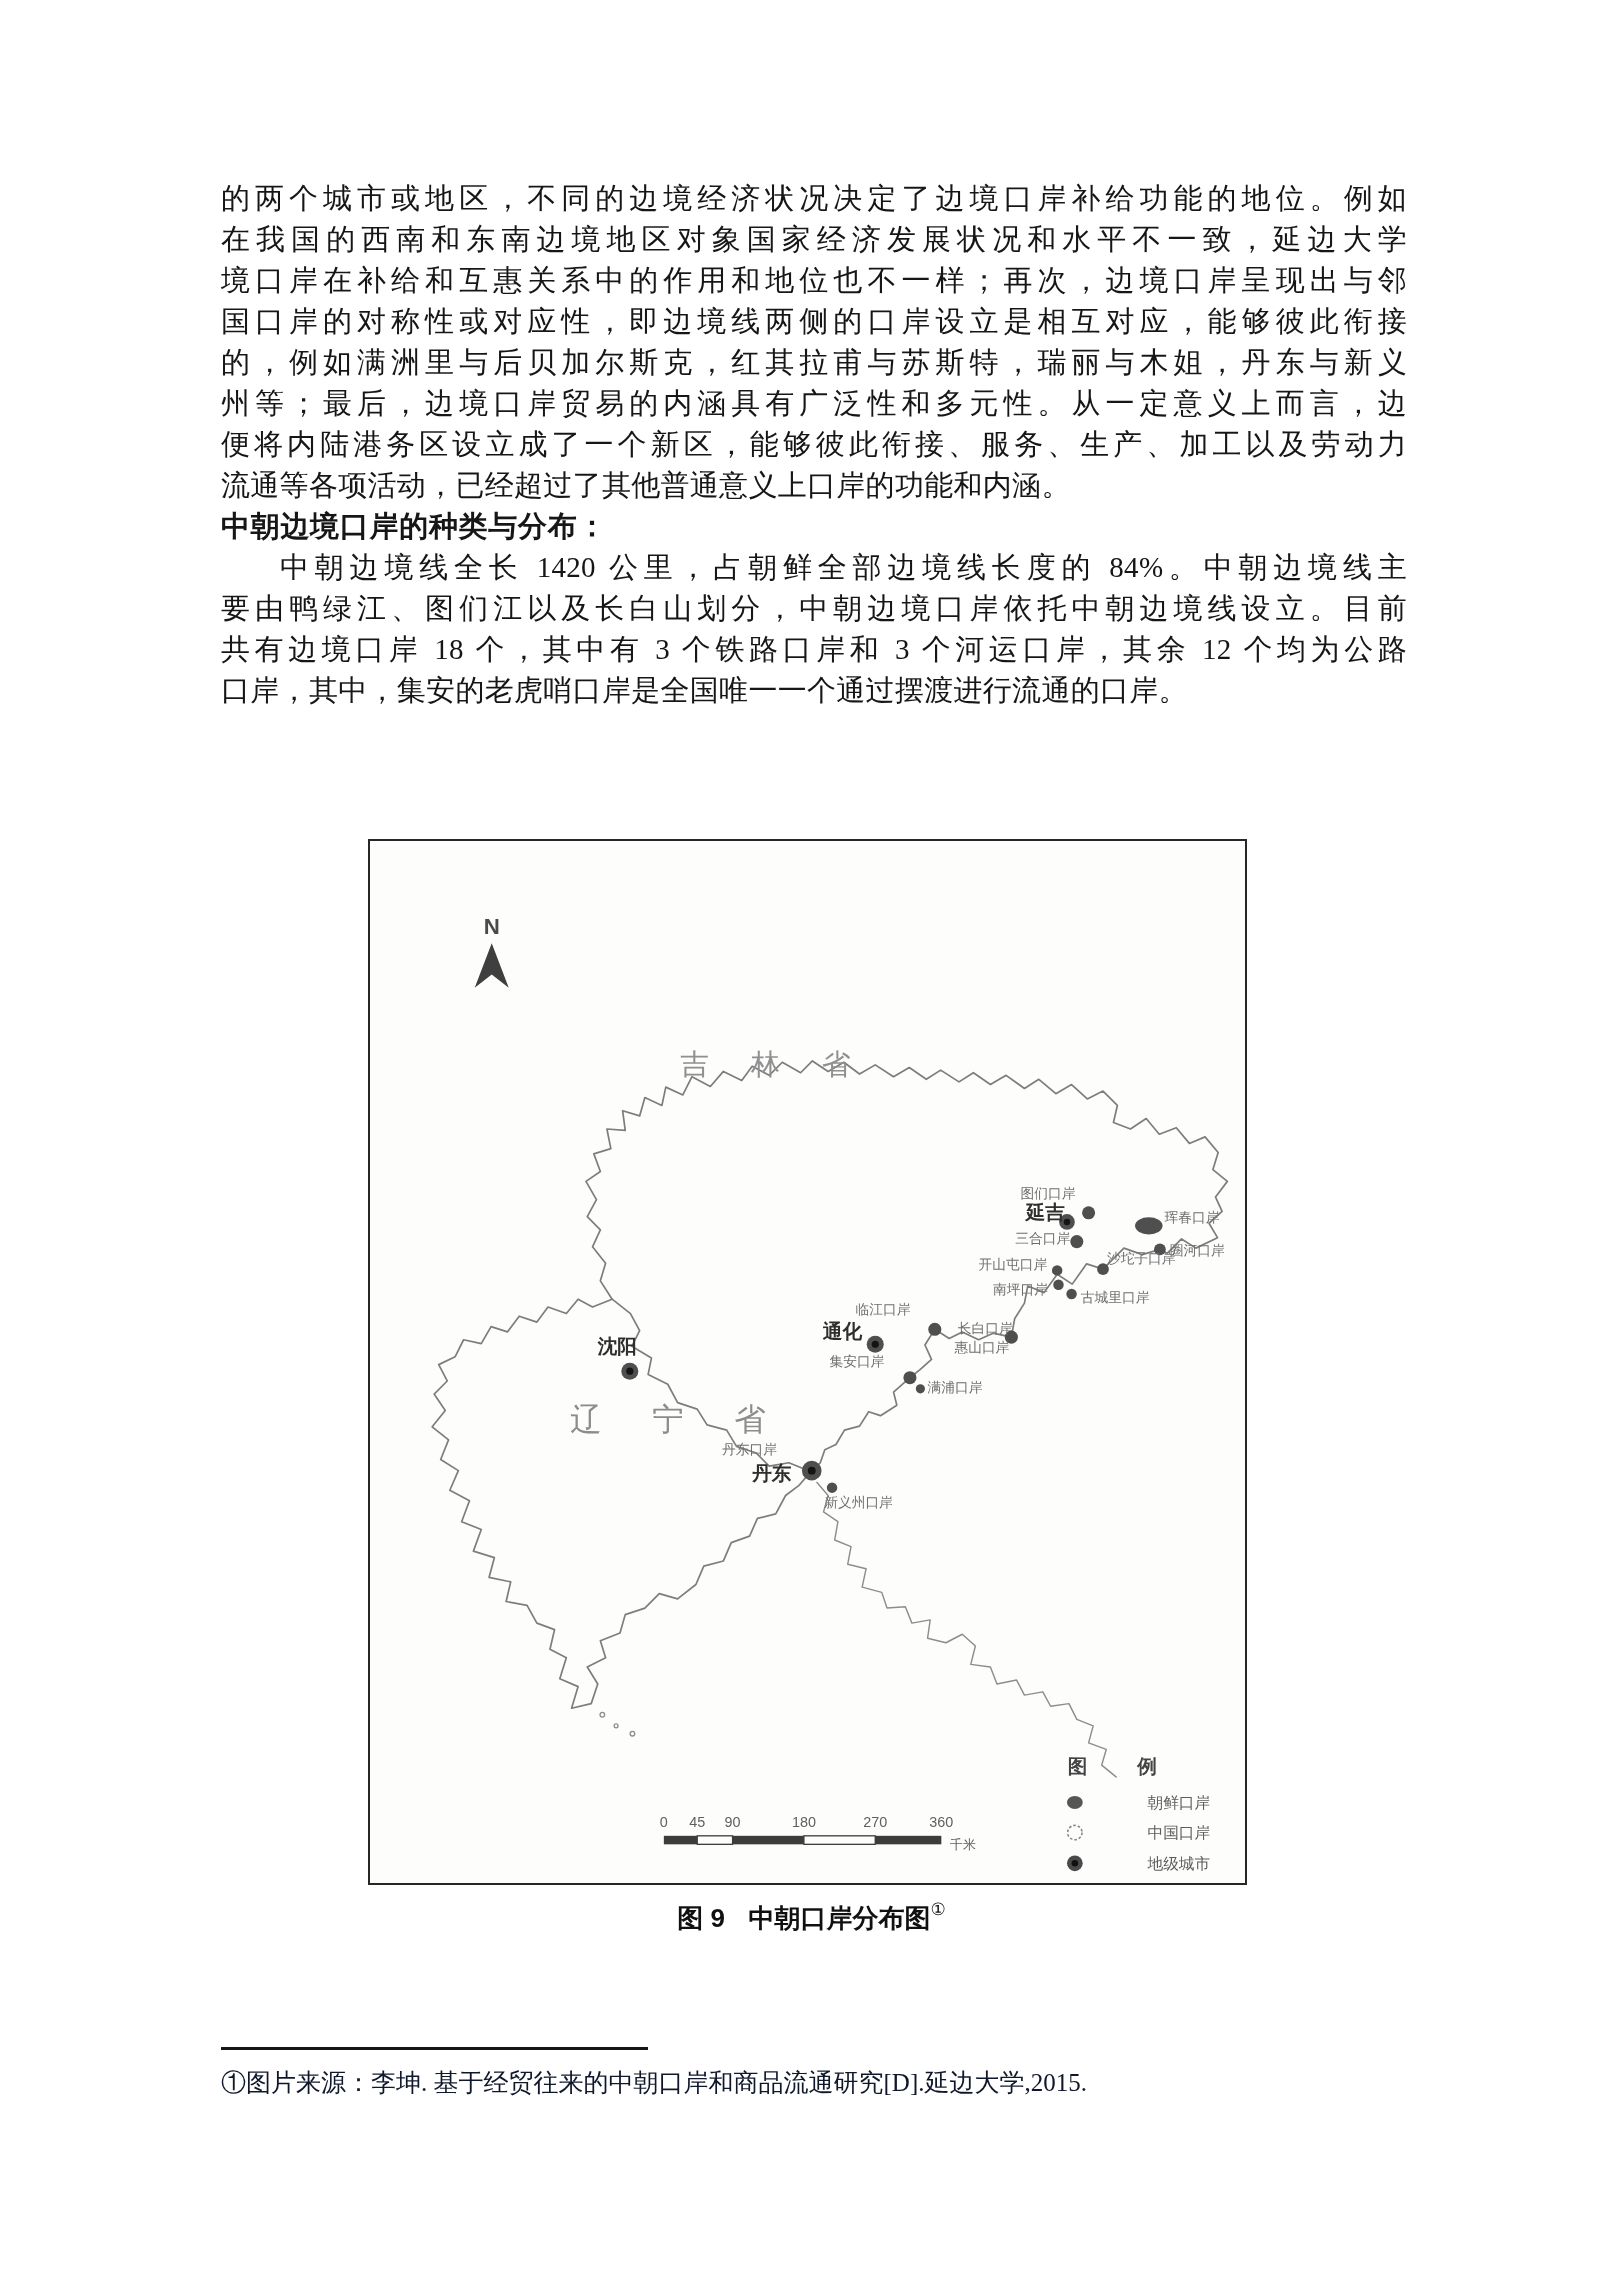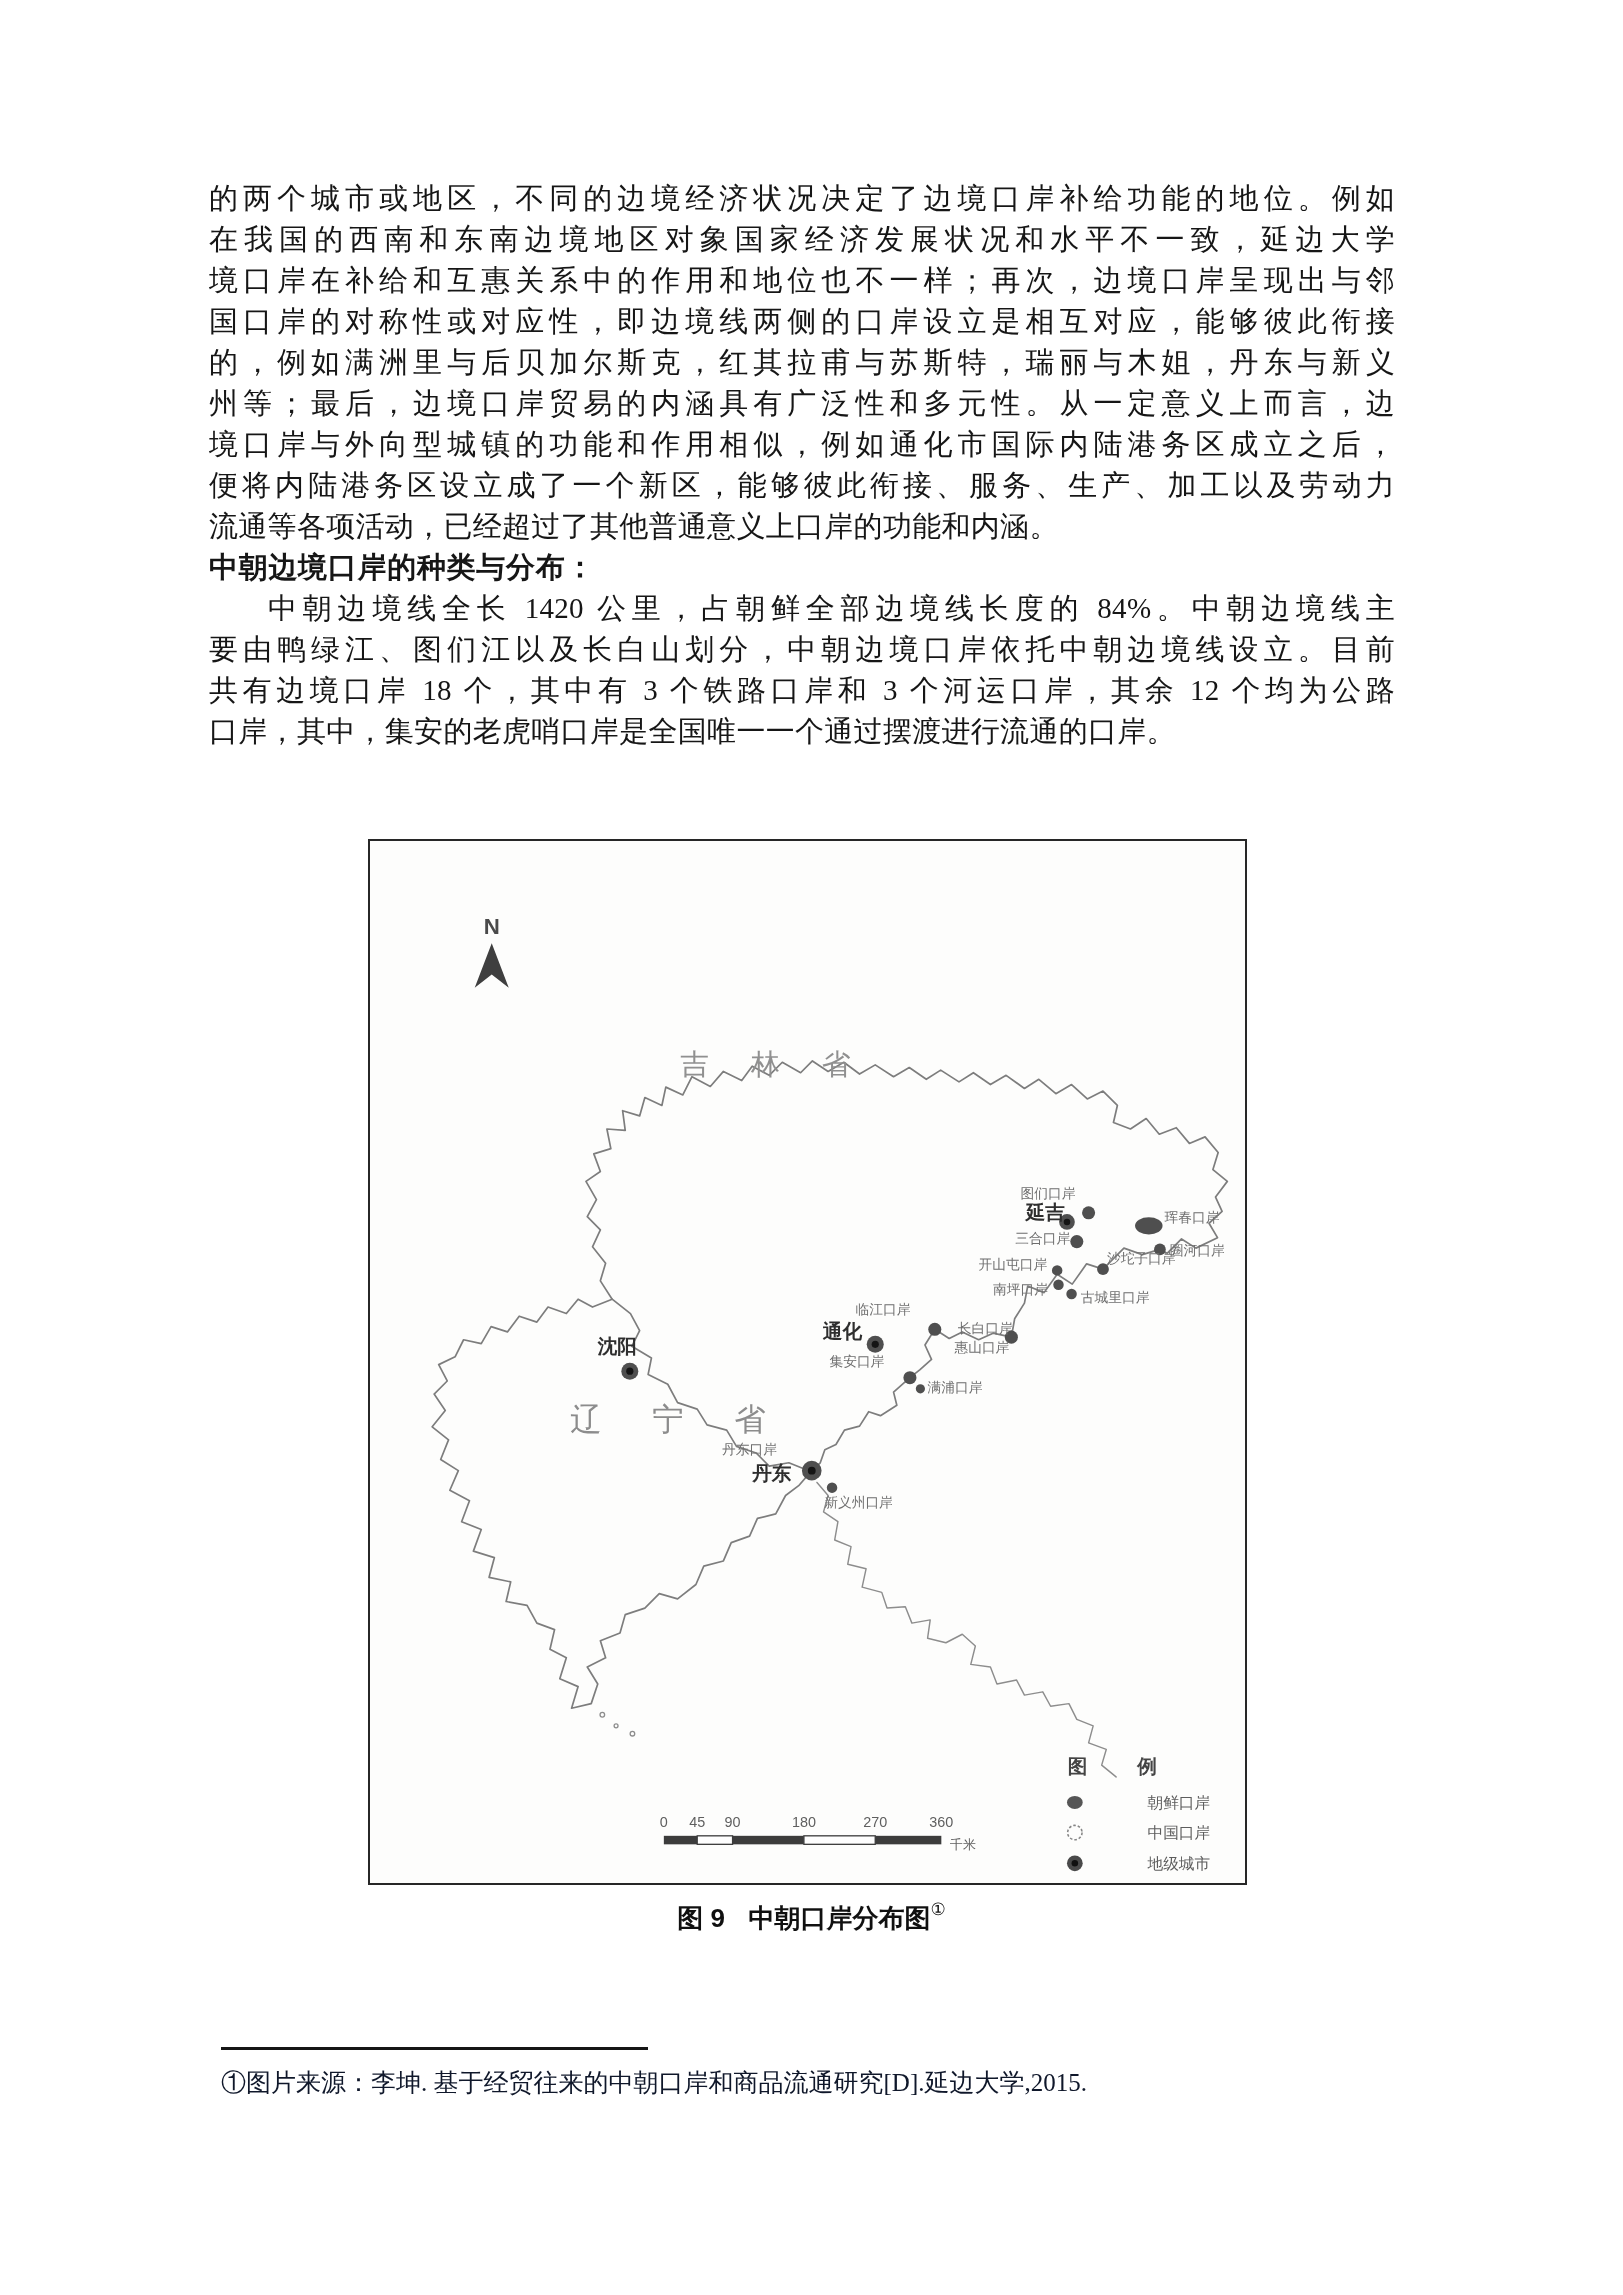--- a/index.html
+++ b/index.html
@@ -1,21 +1,21 @@
 <!DOCTYPE html>
 <html style="font-size:10.5px"><head>
 <meta charset="utf-8">
 <style>
   html,body{margin:0;padding:0;background:#e8e8e8;}
   .page{
     position:relative;width:1623px;height:2295px;background:#ffffff;
     overflow:hidden;font-family:"Liberation Serif",serif;color:#161616;
   }
   
-  .textblock{position:absolute;left:209px;top:178px;width:1186px;}
+  .textblock{position:absolute;left:221px;top:178px;width:1186px;}
   .tline{
     height:41px;line-height:41px;font-size:29px;white-space:nowrap;
     text-align:justify;text-align-last:justify;text-justify:inter-ideograph;
     letter-spacing:0.3px;
   }
   .tline.short{text-align:center;text-align-last:left;}
   .tline.heading{font-family:Liberation Sans, sans-serif;font-weight:bold;letter-spacing:0.7px;}
   .tline.indent{text-indent:59px;}
   
   .figure{
@@ -54,21 +54,20 @@
 
 <div class="page">
 
   <div class="textblock">
     <div class="tline">的两个城市或地区，不同的边境经济状况决定了边境口岸补给功能的地位。例如</div>
     <div class="tline">在我国的西南和东南边境地区对象国家经济发展状况和水平不一致，延边大学</div>
     <div class="tline">境口岸在补给和互惠关系中的作用和地位也不一样；再次，边境口岸呈现出与邻</div>
     <div class="tline">国口岸的对称性或对应性，即边境线两侧的口岸设立是相互对应，能够彼此衔接</div>
     <div class="tline">的，例如满洲里与后贝加尔斯克，红其拉甫与苏斯特，瑞丽与木姐，丹东与新义</div>
     <div class="tline">州等；最后，边境口岸贸易的内涵具有广泛性和多元性。从一定意义上而言，边</div>
-    <div class="tline">境口岸与外向型城镇的功能和作用相似，例如通化市国际内陆港务区成立之后，</div>
     <div class="tline">便将内陆港务区设立成了一个新区，能够彼此衔接、服务、生产、加工以及劳动力</div>
     <div class="tline short">流通等各项活动，已经超过了其他普通意义上口岸的功能和内涵。</div>
     <div class="tline heading short">中朝边境口岸的种类与分布：</div>
     <div class="tline indent">中朝边境线全长 1420 公里，占朝鲜全部边境线长度的 84%。中朝边境线主</div>
     <div class="tline">要由鸭绿江、图们江以及长白山划分，中朝边境口岸依托中朝边境线设立。目前</div>
     <div class="tline">共有边境口岸 18 个，其中有 3 个铁路口岸和 3 个河运口岸，其余 12 个均为公路</div>
     <div class="tline short">口岸，其中，集安的老虎哨口岸是全国唯一一个通过摆渡进行流通的口岸。</div>
   </div>
 
   <div class="figure">

